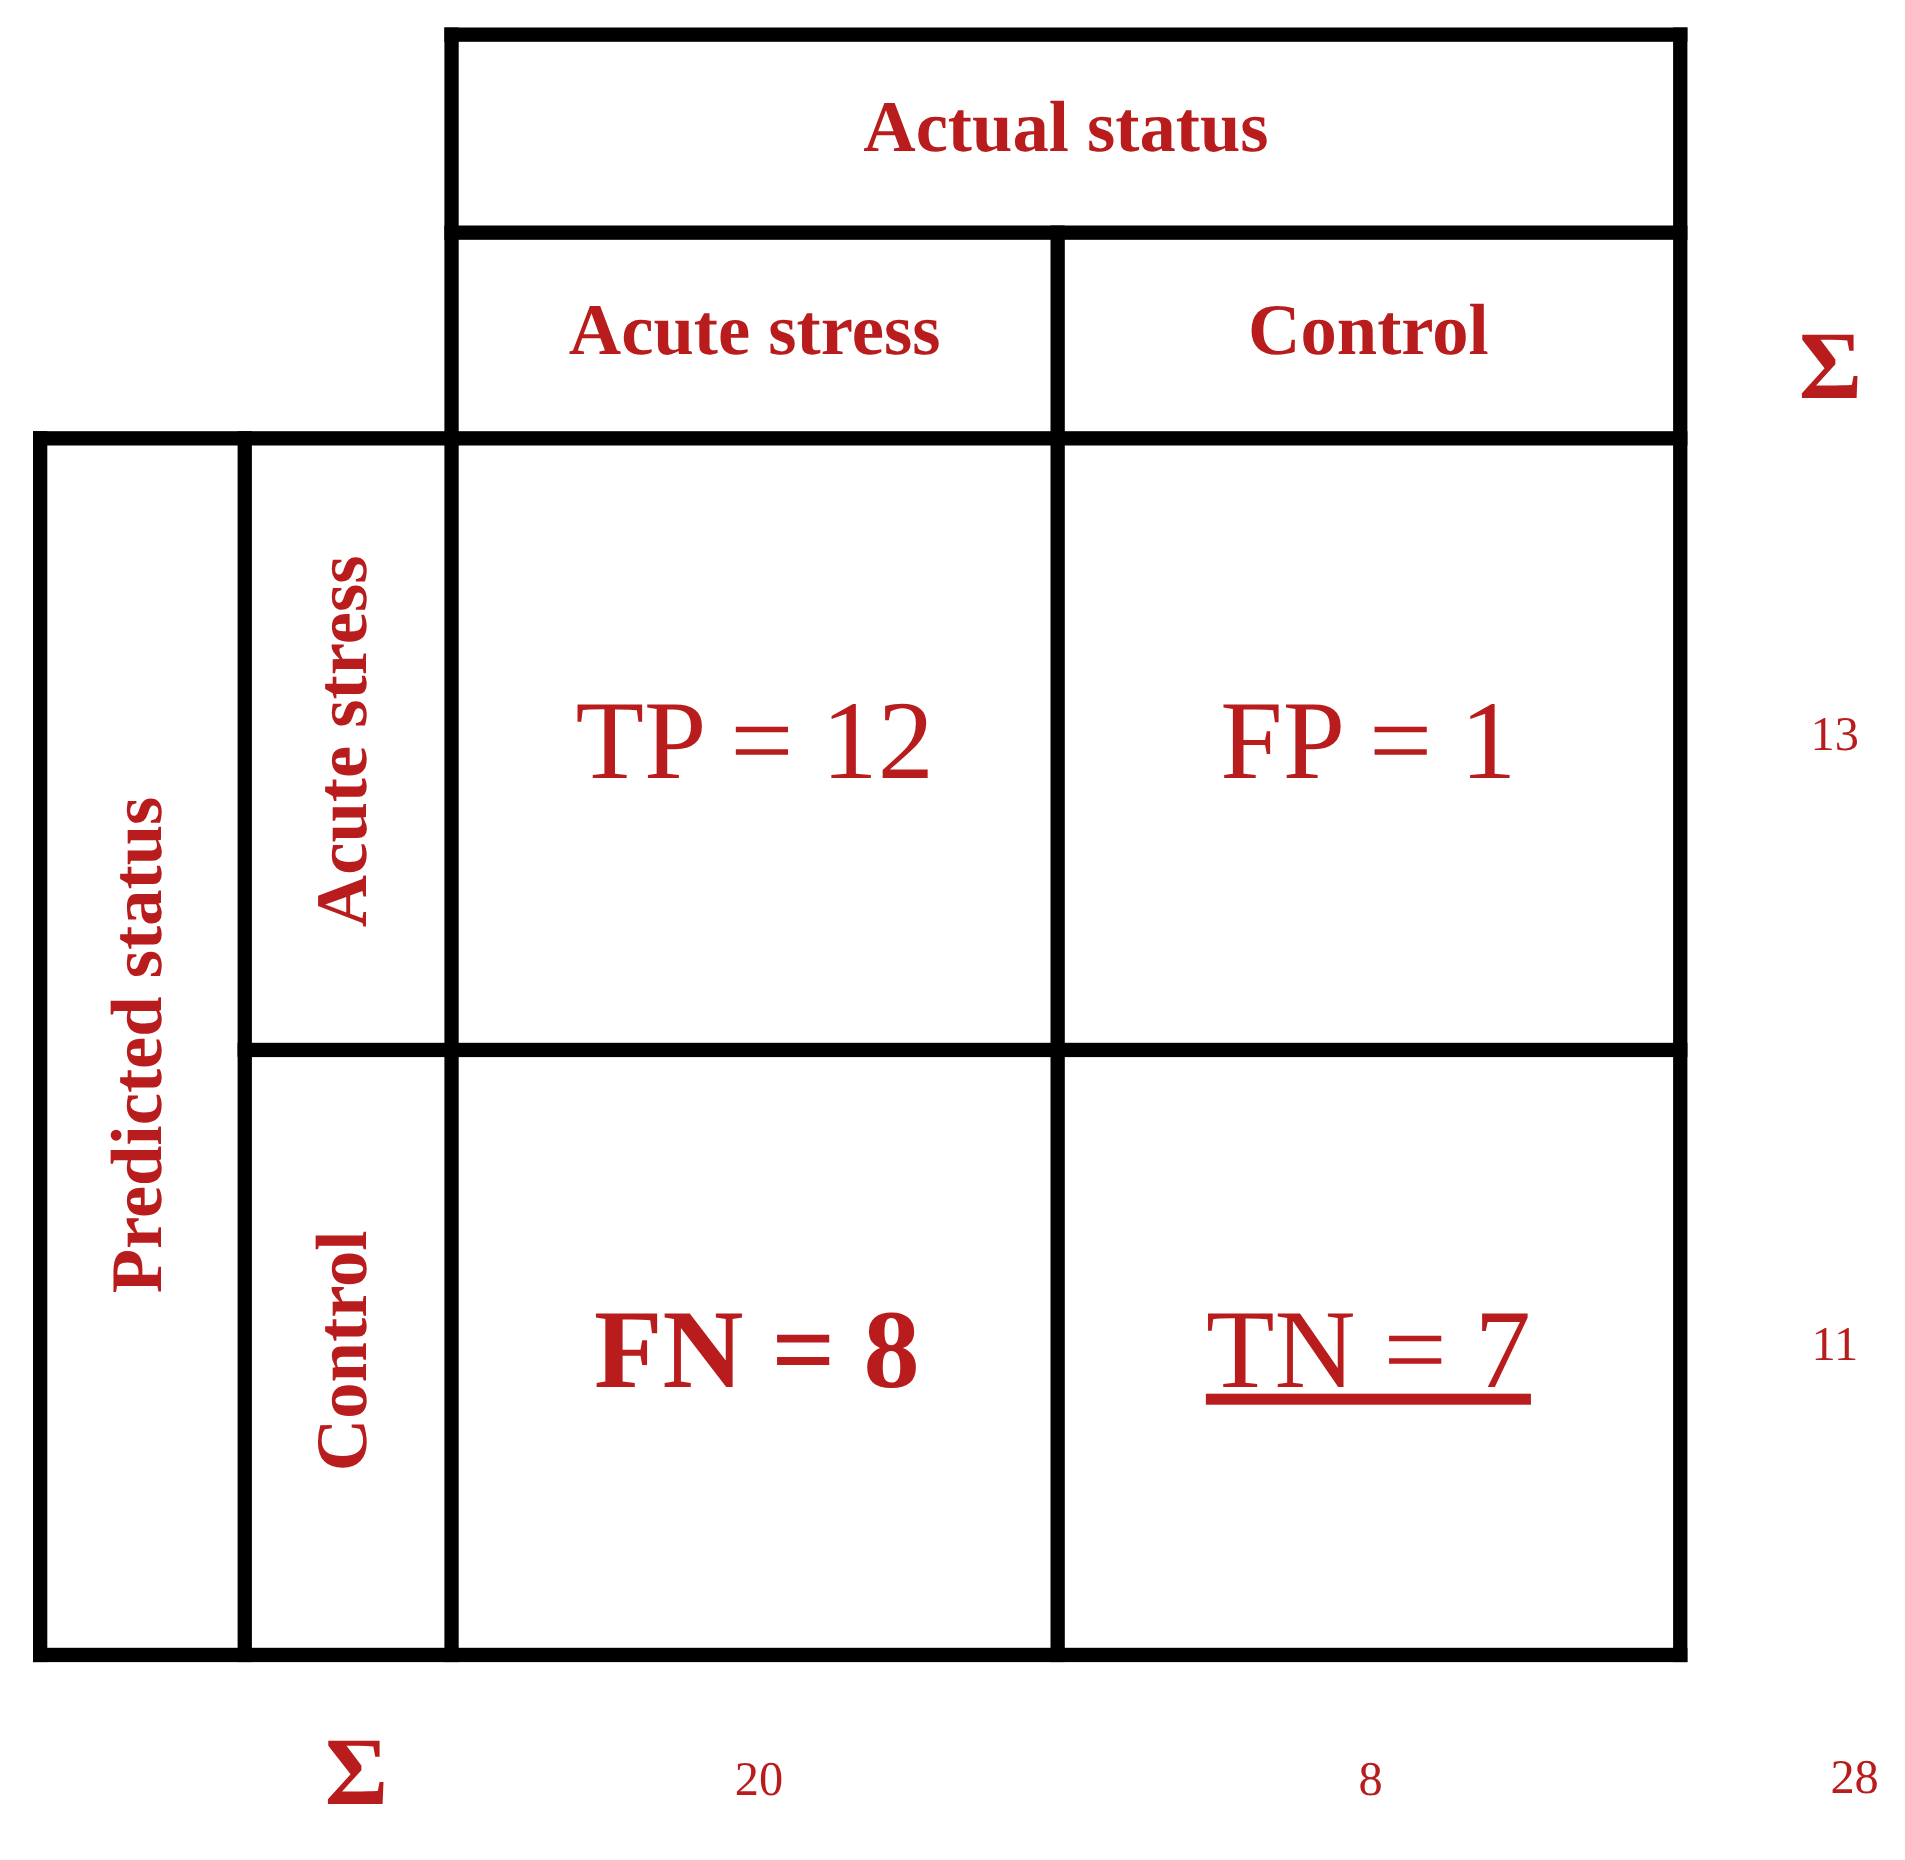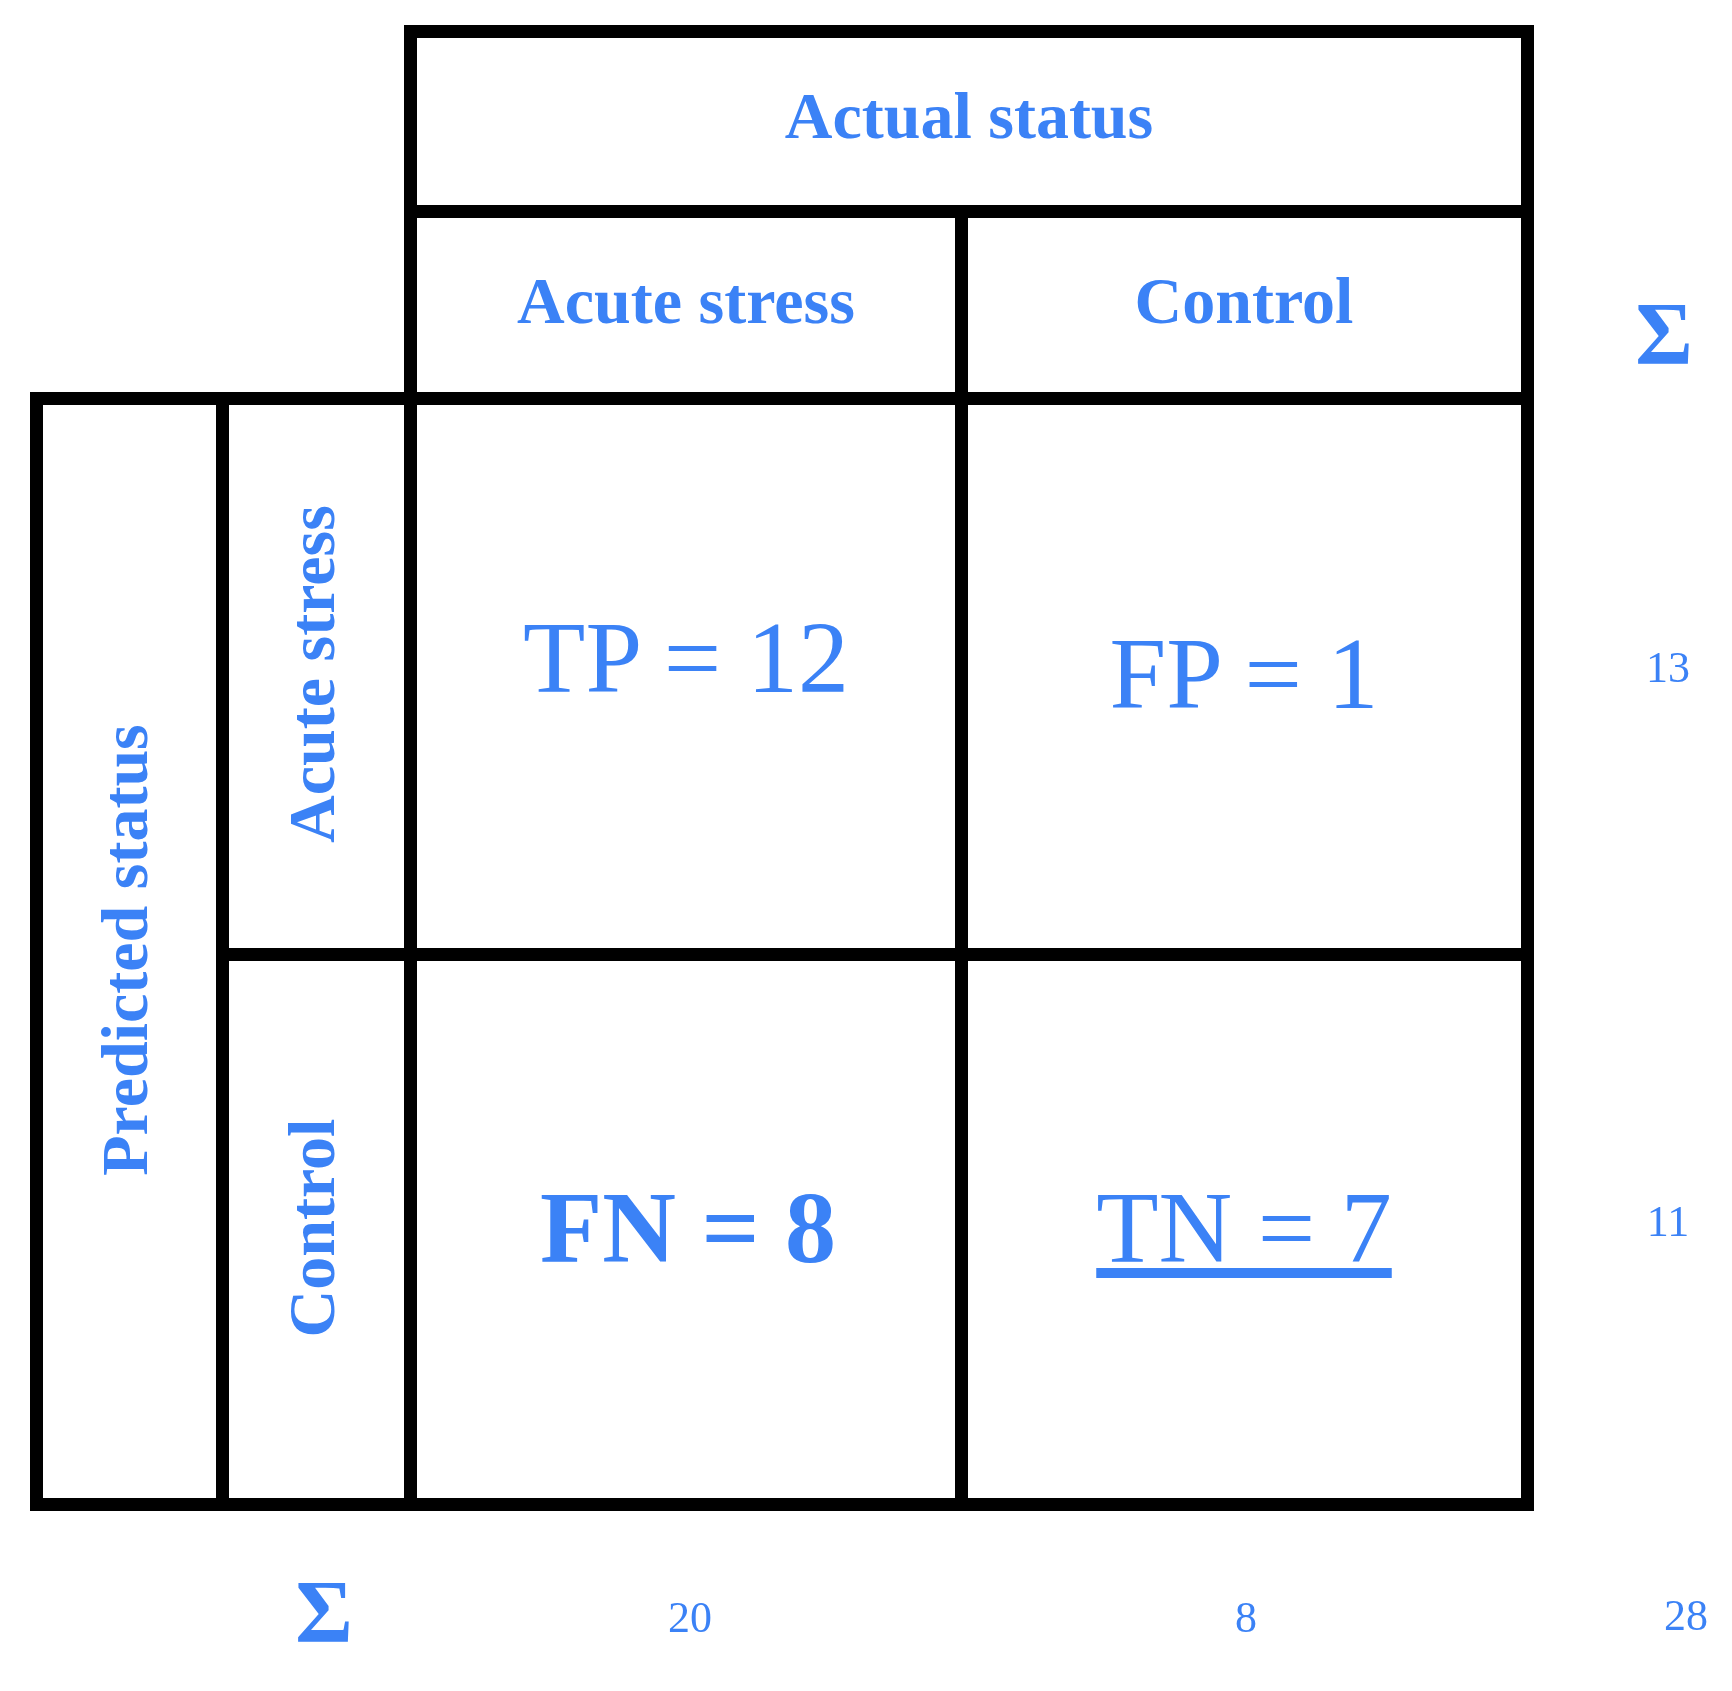--- a/index.html
+++ b/index.html
@@ -1,21 +1,21 @@
 <!DOCTYPE html>
 <html><head>
 <meta charset="utf-8">
 <style>
   html,body{margin:0;padding:0;background:#ffffff;}
   .stage{
     position:relative;
     width:1732px;
     height:1691px;
     background:#ffffff;
-    color:#3b82f6;
+    color:#b91c1c;
     font-family:"Liberation Serif","DejaVu Serif",serif;
     overflow:hidden;
   }
   .line{position:absolute;background:#000000;}
   .txt{
     position:absolute;
     transform:translate(-50%,-50%);
     white-space:nowrap;
     line-height:1;
   }
@@ -41,21 +41,21 @@
   <div class="line" style="left:955px;top:205px;width:13px;height:1306px;"></div>
   <div class="line" style="left:1521px;top:25px;width:13px;height:1486px;"></div>
 
   <div class="txt hdr" style="left:969px;top:116px;">Actual status</div>
   <div class="txt hdr" style="left:686px;top:301px;">Acute stress</div>
   <div class="txt hdr" style="left:1244px;top:301px;">Control</div>
   <div class="txt rot hdr" style="left:125px;top:950px;">Predicted status</div>
   <div class="txt rot hdr" style="left:312px;top:674px;">Acute stress</div>
   <div class="txt rot hdr" style="left:312px;top:1228px;">Control</div>
 
-  <div class="txt cellval" style="left:686px;top:658px;">TP = 12</div>
+  <div class="txt cellval" style="left:686px;top:674px;">TP = 12</div>
   <div class="txt cellval" style="left:1244px;top:674px;">FP = 1</div>
   <div class="txt cellval" style="left:688px;top:1228px;font-weight:bold;">FN = 8</div>
   <div class="txt cellval" style="left:1244px;top:1228px;text-decoration:underline;">TN = 7</div>
 
   <div class="txt sigma" style="left:1664px;top:334px;">Σ</div>
   <div class="txt sum" style="left:1668px;top:668px;">13</div>
   <div class="txt sum" style="left:1668px;top:1222px;">11</div>
   <div class="txt sigma" style="left:324px;top:1612px;">Σ</div>
   <div class="txt sum" style="left:690px;top:1618px;">20</div>
   <div class="txt sum" style="left:1246px;top:1618px;">8</div>

